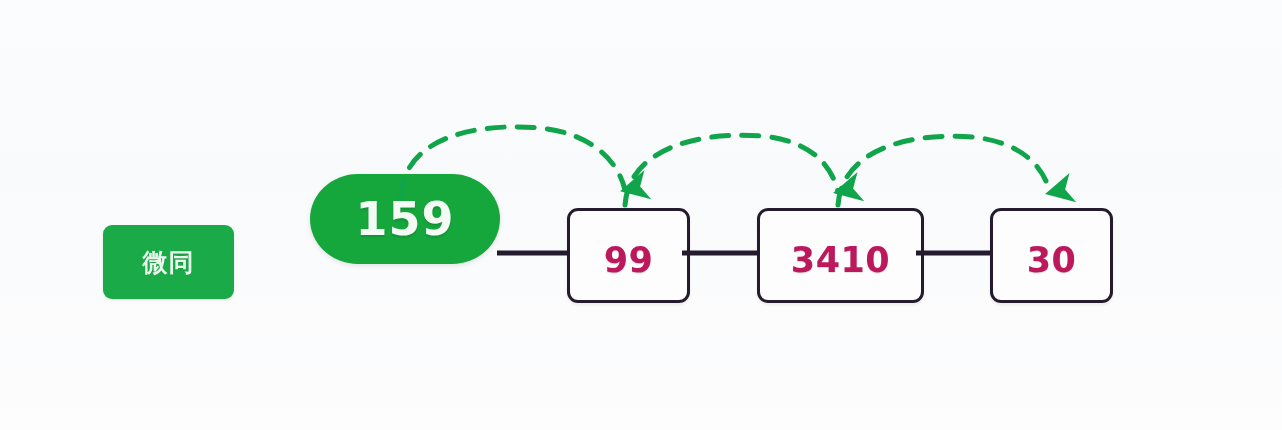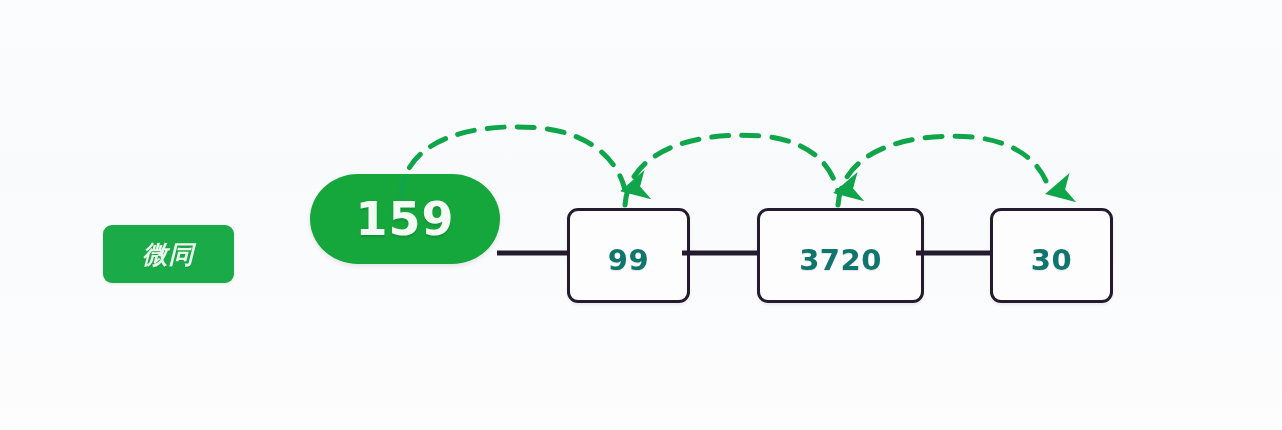--- a/index.html
+++ b/index.html
@@ -19,28 +19,27 @@
     height: 430px;
     background: linear-gradient(180deg, #fbfcfd 0%, #f9fafb 40%, #fdfdfe 100%);
   }
 
   
   .badge {
     position: absolute;
     left: 103px;
     top: 225px;
     width: 131px;
-    height: 58px;
+    height: 74px;
     border-radius: 9px;
     background: #1BAA48;
     display: flex;
     align-items: center;
     justify-content: center;
     box-shadow: 0 1px 3px rgba(0,0,0,0.10);
-    font-style: italic;
   }
   .badge-text {
     font-family: "DejaVu Sans", sans-serif;
     font-size: 25px;
     font-weight: bold;
     color: #e8f7ec;
     letter-spacing: 1px;
     text-shadow: 0 1px 1px rgba(0,0,0,0.10);
   }
 
@@ -73,23 +72,23 @@
     background: #fdfdfd;
     border: 3px solid #241B2F;
     border-radius: 11px;
     display: flex;
     align-items: center;
     justify-content: center;
     box-shadow: 0 2px 3px rgba(0,0,0,0.07);
   }
   .node-box-label {
     font-family: "DejaVu Sans", sans-serif;
-    font-size: 29px;
+    font-size: 35px;
     font-weight: bold;
-    color: #0f766e;
+    color: #be185d;
     letter-spacing: 0.5px;
     text-shadow: 0 1px 1px rgba(0,0,0,0.12);
     margin-top: 8px;
   }
   #box-0 { left: 567px; top: 208px; width: 117px; height: 89px; }
   #box-1 { left: 757px; top: 208px; width: 161px; height: 89px; }
   #box-2 { left: 990px; top: 208px; width: 117px; height: 89px; border-radius: 11px; }
 
   
   #wires {
@@ -111,21 +110,21 @@
   </div>
 
   <div class="pill-node">
     <span class="pill-label">159</span>
   </div>
 
   <div class="node-box" id="box-0">
     <span class="node-box-label">99</span>
   </div>
   <div class="node-box" id="box-1">
-    <span class="node-box-label">3720</span>
+    <span class="node-box-label">3410</span>
   </div>
   <div class="node-box" id="box-2">
     <span class="node-box-label">30</span>
   </div>
 
   <svg id="wires" viewBox="0 0 1282 430">
     <defs>
       <marker id="arrow-down" markerWidth="7" markerHeight="7" refX="3.2" refY="5.6" orient="auto" markerUnits="strokeWidth">
         <path d="M3.2,6.6 L0.2,0.9 L3.2,2.5 L6.2,0.9 Z" fill="#10A54B"></path>
       </marker>

